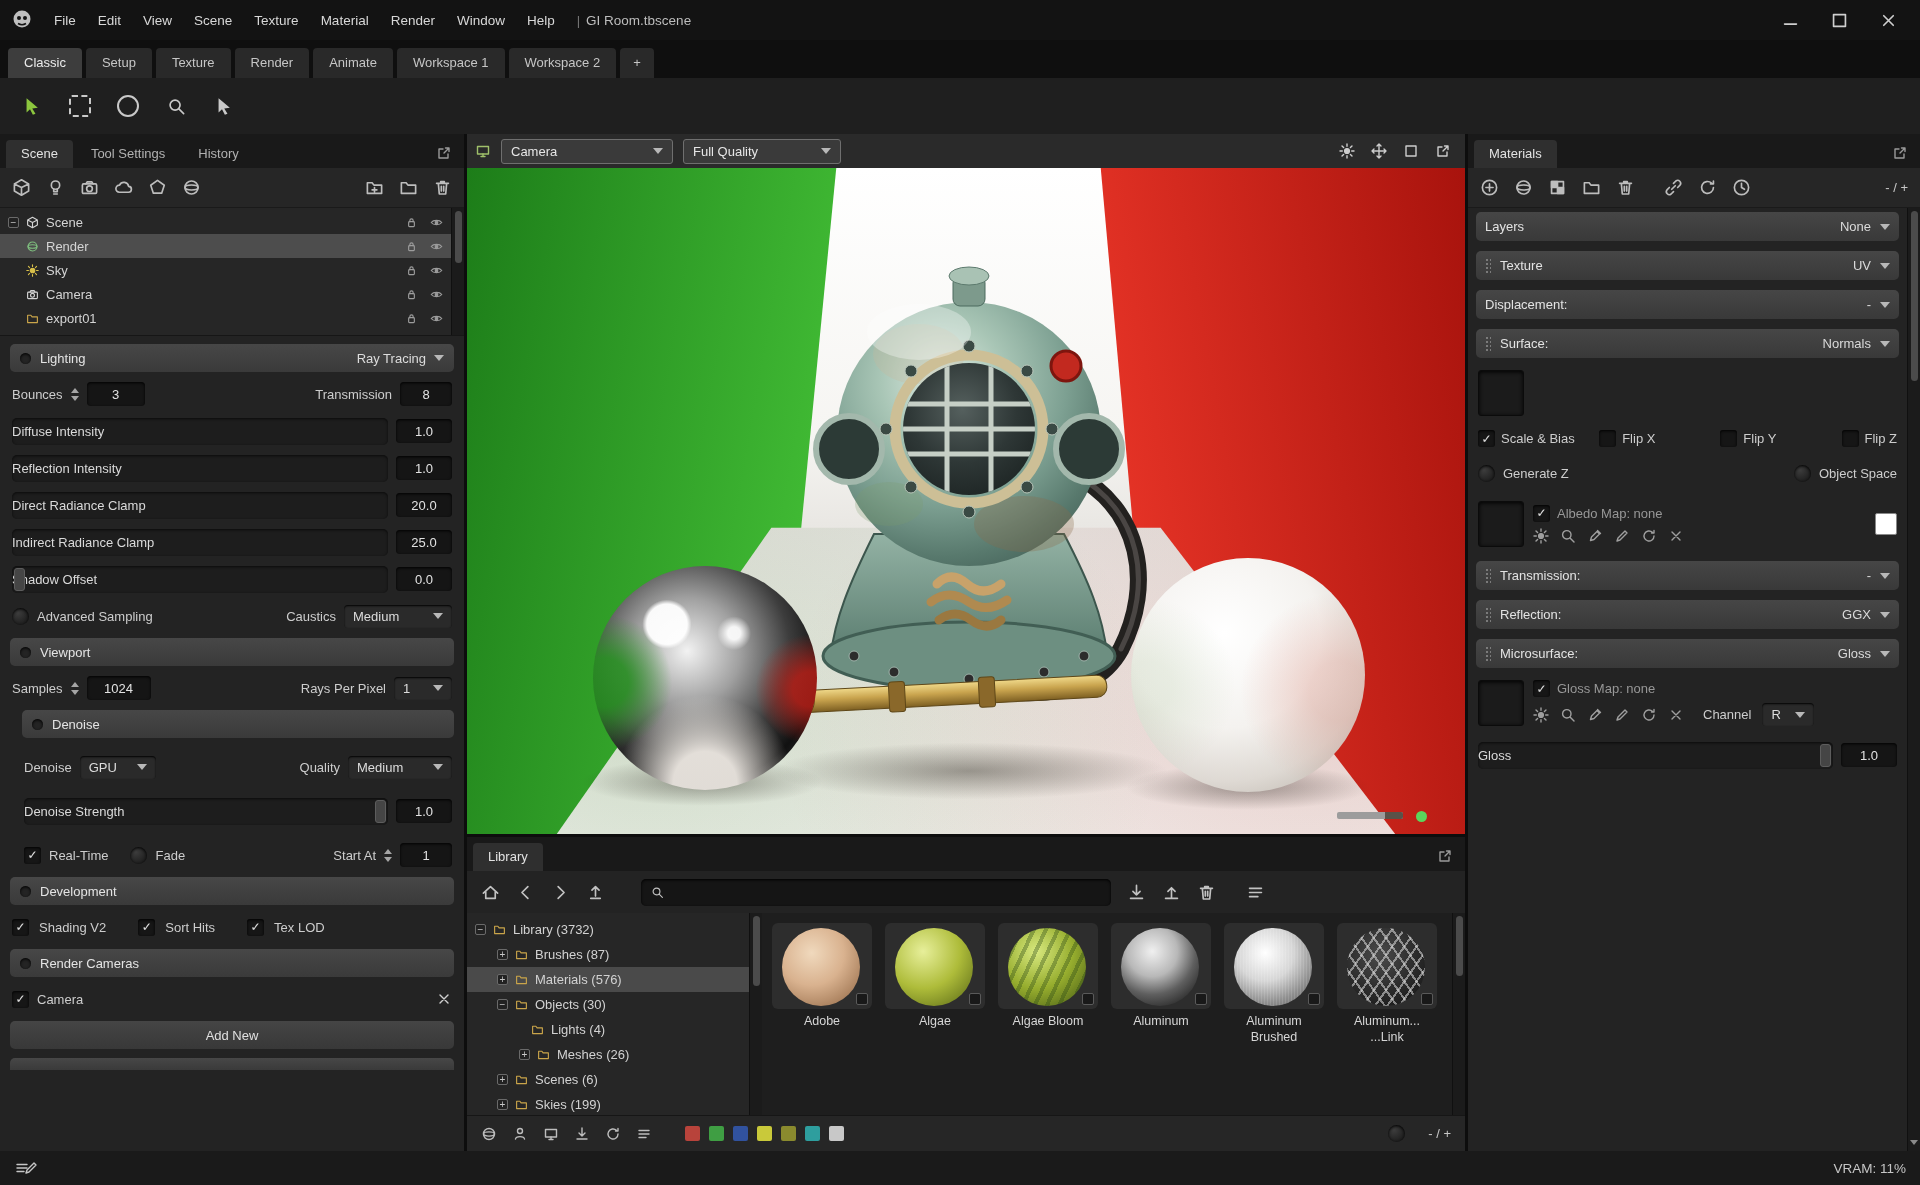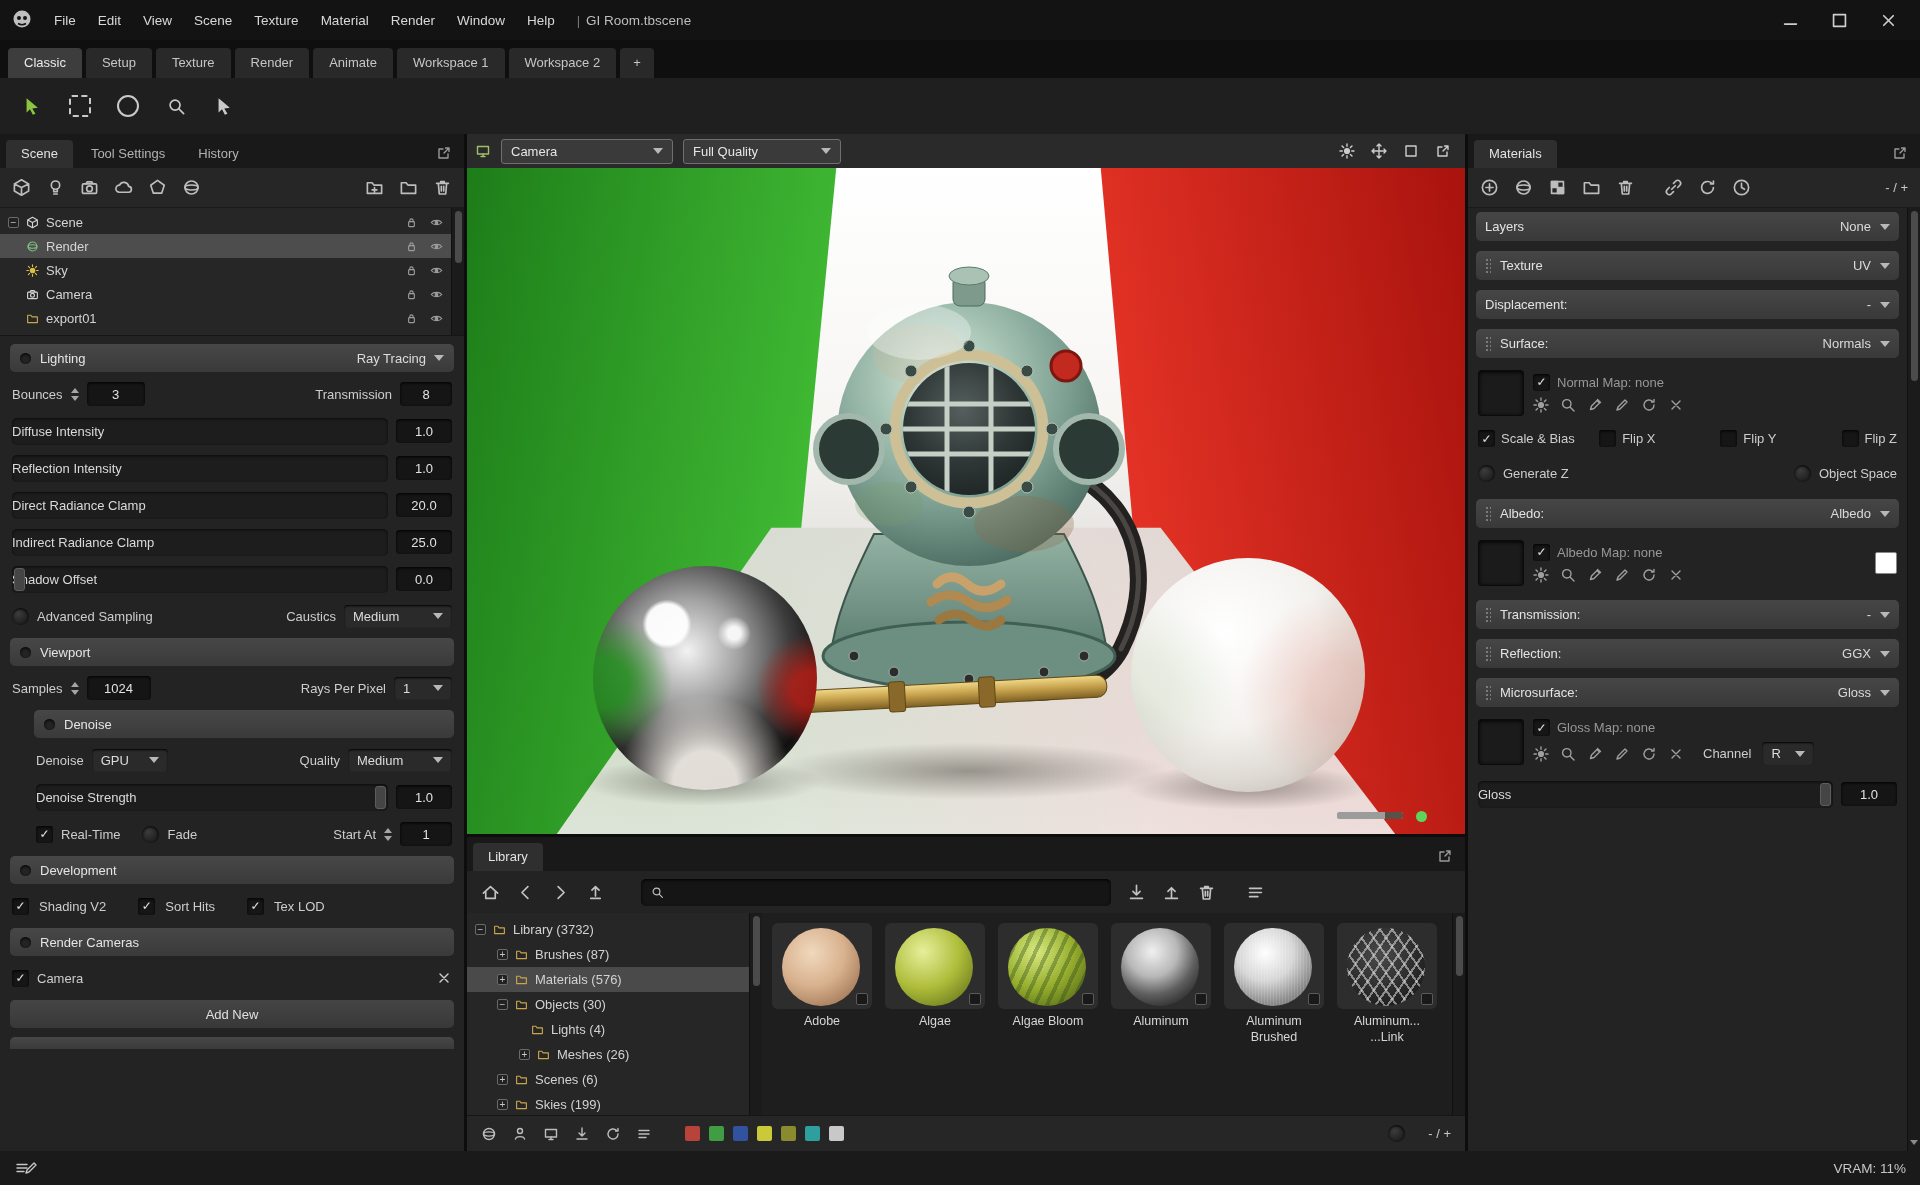--- a/index.html
+++ b/index.html
@@ -83,21 +83,21 @@
   .obj-toolbar .right{margin-left:auto;display:flex;gap:15px}
   .treewrap{display:flex;flex:none;height:128px;background:#262626;border-bottom:1px solid #161616}
   .tree{flex:1;overflow:hidden;padding-top:2px}
   .trow{display:flex;align-items:center;height:24px;padding:0 8px;gap:7px;color:#d4d4d4}
   .trow.sel{background:#4d4d4d}
   .trow .ticons{margin-left:auto;display:flex;gap:12px;color:#9c9c9c}
   .exp{width:11px;height:11px;border:1px solid #6a6a6a;background:#222;color:#c8c8c8;font-size:10px;
        line-height:9px;text-align:center;border-radius:2px;flex:none}
   .exp.minus::before{content:"−"}.exp.plus::before{content:"+"}
   .sections{flex:1;padding:8px 10px 0;display:flex;flex-direction:column;gap:7px;overflow:hidden}
-  .indent{margin-left:24px;display:flex;flex-direction:column;gap:7px}
+  .indent{margin-left:12px;display:flex;flex-direction:column;gap:14px}
   .btn{height:28px;background:linear-gradient(#454545,#383838);border-radius:5px;display:flex;
        align-items:center;justify-content:center;color:#e0e0e0;flex:none}
   .cuthdr{height:12px;background:linear-gradient(#474747,#3a3a3a);border-radius:5px 5px 0 0;margin-top:2px;flex:none}
 
   
   .viewport{height:700px;display:flex;flex-direction:column;background:#202020;flex:none}
   .vp-bar{height:34px;background:#2a2a2a;display:flex;align-items:center;gap:10px;padding:0 8px;flex:none}
   .vdd{display:flex;align-items:center;gap:10px;background:#3a3a3a;border:1px solid #6f6f6f;border-radius:3px;
        height:25px;padding:0 9px;color:#e6e6e6}
   .vdd .t{flex:1}
@@ -1067,46 +1067,20 @@
           <div class="mhdr">
             <span class="grip"></span>
             <span class="t">Surface:</span>
             <span class="v">
                 <span>Normals</span>
                 <span class="chev"></span>
               </span>
           </div>
           <div class="mapblock">
             <span class="slot"></span>
-            <span class="mapcol">
-              <span class="maprow1">
-                  <span class="cb on"></span>
-                  <span class="dim">Normal Map: none</span>
-                </span>
-              <span class="iconrow">
-                <svg class="ic">
-                    <use href="#i-gear"></use>
-                  </svg>
-                <svg class="ic">
-                    <use href="#i-search"></use>
-                  </svg>
-                <svg class="ic">
-                    <use href="#i-dropper"></use>
-                  </svg>
-                <svg class="ic">
-                    <use href="#i-pencil"></use>
-                  </svg>
-                <svg class="ic">
-                    <use href="#i-refresh"></use>
-                  </svg>
-                <svg class="ic">
-                    <use href="#i-close"></use>
-                  </svg>
-              </span>
-            </span>
           </div>
           <div class="checks4">
             <span class="grp">
                 <span class="cb on"></span>
                 <span class="lbl">Scale &amp; Bias</span>
               </span>
             <span class="grp">
                 <span class="cb"></span>
                 <span class="lbl">Flip X</span>
               </span>
@@ -1120,28 +1094,20 @@
               </span>
           </div>
           <div class="row" style="padding:0 2px 2px">
             <span class="tog"></span>
             <span class="lbl">Generate Z</span>
             <span style="flex:1"></span>
             <span class="tog"></span>
             <span class="lbl">Object Space</span>
           </div>
 
-          <div class="mhdr">
-            <span class="grip"></span>
-            <span class="t">Albedo:</span>
-            <span class="v">
-                <span>Albedo</span>
-                <span class="chev"></span>
-              </span>
-          </div>
           <div class="mapblock">
             <span class="slot"></span>
             <span class="mapcol">
               <span class="maprow1">
                   <span class="cb on"></span>
                   <span class="dim">Albedo Map: none</span>
                 </span>
               <span class="iconrow">
                 <svg class="ic">
                     <use href="#i-gear"></use>

